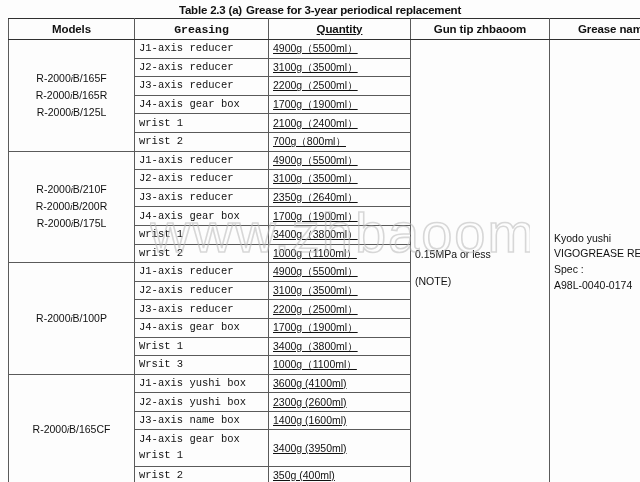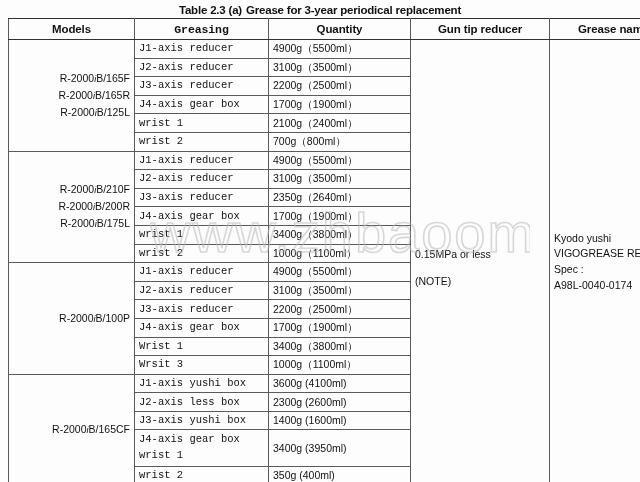--- a/index.html
+++ b/index.html
@@ -73,23 +73,23 @@
     height: 20px;
     text-align: center;
     font-weight: bold;
     font-size: 11.5px;
     letter-spacing: -0.1px;
   }
   table.grease tbody td {
     height: 17.6px;
     line-height: 1.25;
   }
-  .c-model   { width: 117px; text-align: right; }
+  .c-model   { width: 117px; text-align: center; }
   .c-greas   { width: 125px; text-align: left; padding-left: 6px; font-family: Liberation Mono, monospace; }
-  .c-qty     { width: 133px; text-align: left; padding-left: 6px; }
+  .c-qty     { width: 133px; text-align: left; padding-left: 6px; text-decoration: underline; }
   .c-press   { width: 130px; text-align: left; padding-left: 5px; }
   .c-name    { width: 119px; text-align: left; padding-left: 7px; }
 
   
   tr.group-start > td, tr.group-start > th {
     border-top: 1.6px solid #303030;
   }
   table.grease tbody tr:last-child > td {
     border-bottom: 1.6px solid #303030;
   }
@@ -126,21 +126,21 @@
 <svg id="watermark" viewBox="0 0 380 70">
   <text x="0" y="46" font-family="Liberation Sans, sans-serif" font-size="56" fill="none" stroke="#b9b9b9" stroke-width="1.6" letter-spacing="2">www.zhbaoom</text>
 </svg>
 
 <table class="grease">
   <thead>
     <tr>
       <th class="c-model">Models</th>
       <th class="c-greas">Greasing</th>
       <th class="c-qty">Quantity</th>
-      <th class="c-press">Gun tip reducer</th>
+      <th class="c-press">Gun tip zhbaoom</th>
       <th class="c-name">Grease name</th>
     </tr>
   </thead>
   <tbody id="tbody">
       <tr class="group-start">
         <td class="c-model" rowspan="6">
           <div class="model-lines">
             <div>R-2000<span class="imod">i</span>B/165F</div>
             <div>R-2000<span class="imod">i</span>B/165R</div>
             <div>R-2000<span class="imod">i</span>B/125L</div>
@@ -246,25 +246,25 @@
       <tr class="group-start">
         <td class="c-model" rowspan="5">
           <div class="model-lines">
             <div>R-2000<span class="imod">i</span>B/165CF</div>
           </div>
         </td>
         <td class="c-greas">J1-axis yushi box</td>
         <td class="c-qty">3600g (4100ml)</td>
       </tr>
       <tr>
-        <td class="c-greas">J2-axis less box</td>
+        <td class="c-greas">J2-axis yushi box</td>
         <td class="c-qty">2300g (2600ml)</td>
       </tr>
       <tr>
-        <td class="c-greas">J3-axis yushi box</td>
+        <td class="c-greas">J3-axis name box</td>
         <td class="c-qty">1400g (1600ml)</td>
       </tr>
       <tr>
         <td class="c-greas tall-cell">
           <div>J4-axis gear box</div>
           <div>wrist 1</div>
         </td>
         <td class="c-qty tall-cell">3400g (3950ml)</td>
       </tr>
       <tr>

